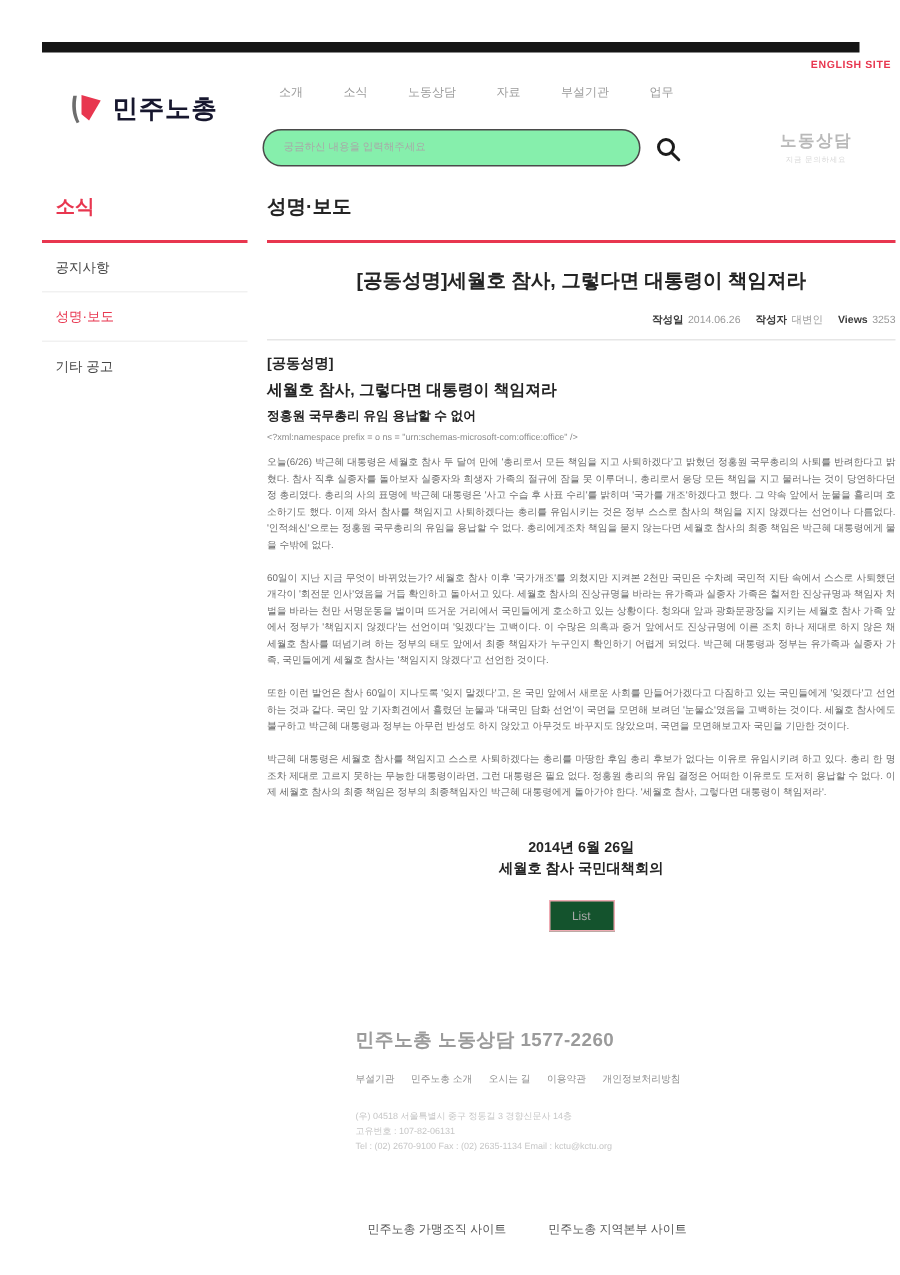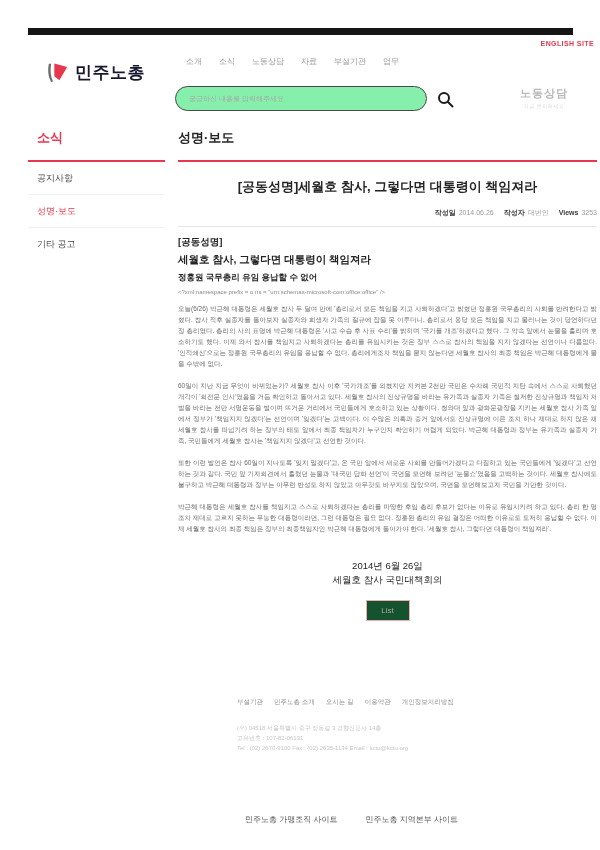--- a/index.html
+++ b/index.html
@@ -5,21 +5,21 @@
   html,body{margin:0;padding:0;}
   body{width:600px;height:850px;position:relative;background:#fff;
        font-family:"Liberation Sans","DejaVu Sans",sans-serif;overflow:hidden;}
 
   .topbar{position:absolute;left:28px;top:28px;width:545px;height:7px;background:#151515;}
   .english{position:absolute;right:6px;top:40px;font-size:7px;font-weight:bold;color:#e8364f;letter-spacing:.4px;}
 
   .logo{position:absolute;left:46px;top:61px;display:flex;align-items:center;gap:5px;cursor:pointer;}
   .logo-text{font-size:17px;font-weight:800;color:#17172e;letter-spacing:.5px;}
 
-  .nav{position:absolute;left:186px;top:56px;display:flex;gap:17px;font-size:8px;color:#9a9a9a;}
+  .nav{position:absolute;left:186px;top:56px;display:flex;gap:27px;font-size:8px;color:#9a9a9a;}
   .nav span{cursor:pointer;}
 
   .search{position:absolute;left:175px;top:86px;width:252px;height:25px;border:1.5px solid #4a4a4a;
           border-radius:14px;box-sizing:border-box;display:flex;align-items:center;padding:0 11px;background:#86efac;}
   .search input{border:none;outline:none;width:100%;font-size:7px;color:#444;background:transparent;
                 font-family:"Liberation Sans","DejaVu Sans",sans-serif;}
   .search input::placeholder{color:#a8a8a8;}
   .search-icon{position:absolute;left:437px;top:91px;width:17px;height:17px;cursor:pointer;}
 
   .consult{position:absolute;left:514px;top:86px;width:60px;text-align:center;}
@@ -45,21 +45,21 @@
   .art-head{margin-top:9px;color:#242424;}
   .tagline{font-size:9.5px;font-weight:bold;}
   .headline{font-size:10.5px;font-weight:bold;margin-top:4px;}
   .subhead{font-size:8.5px;font-weight:bold;margin-top:5px;}
   .xmlline{font-size:6px;color:#8a8a8a;margin-top:5px;letter-spacing:0;}
 
   .body p{font-size:6.5px;line-height:11px;color:#6a6a6a;text-align:justify;word-break:break-all;
           margin:11px 0 0 0;}
   .body p:first-child{margin-top:8px;}
 
-  .signoff{margin-top:25px;text-align:center;font-size:9.5px;font-weight:normal;color:#242424;line-height:14px;}
+  .signoff{margin-top:25px;text-align:center;font-size:9.5px;font-weight:bold;color:#242424;line-height:14px;}
   .listbtn{display:block;margin:13px auto 0;width:44px;height:21px;border:1px solid #efabb3;background:#14532d;
            color:#a8a8a8;font-size:8px;cursor:pointer;font-family:"Liberation Sans","DejaVu Sans",sans-serif;}
 
   .footer{position:absolute;left:237px;top:685px;}
   .f-title{font-size:12.5px;font-weight:bold;color:#9b9b9b;letter-spacing:.3px;}
   .f-links{margin-top:13px;display:flex;gap:11px;font-size:6.5px;color:#8d8d8d;}
   .f-links span{cursor:pointer;}
   .f-addr{margin-top:16px;font-size:6px;color:#c6c6c6;line-height:10px;}
 
   .site-links{position:absolute;left:245px;top:814px;display:flex;gap:28px;font-size:8px;color:#555;}
@@ -141,20 +141,21 @@
 
   <div class="signoff">
     <div>2014년 6월 26일</div>
     <div>세월호 참사 국민대책회의</div>
   </div>
 
   <button class="listbtn">List</button>
 </div>
 
 <div class="footer">
+  <div class="f-title">민주노총 노동상담 1577-2260</div>
   <div class="f-links">
     <span>부설기관</span>
     <span>민주노총 소개</span>
     <span>오시는 길</span>
     <span>이용약관</span>
     <span>개인정보처리방침</span>
   </div>
   <div class="f-addr">
     <div>(우) 04518 서울특별시 중구 정동길 3 경향신문사 14층</div>
     <div>고유번호 : 107-82-06131</div>

